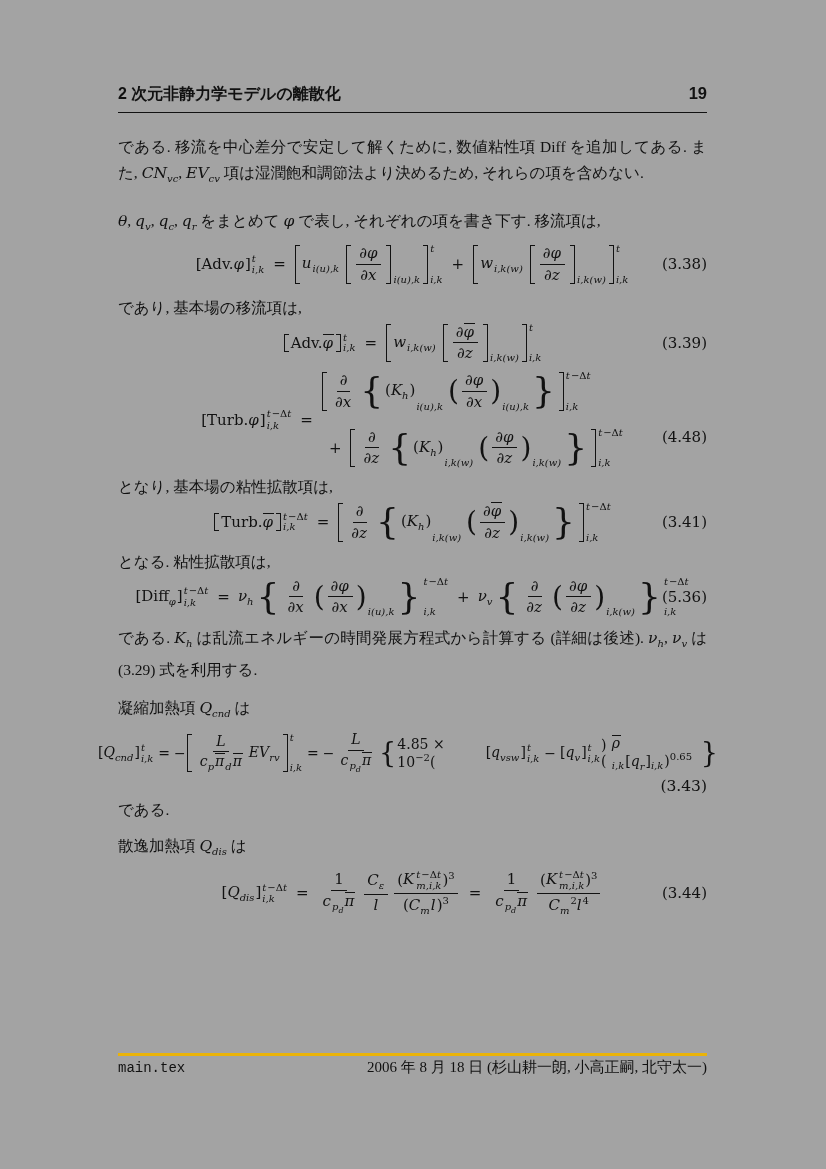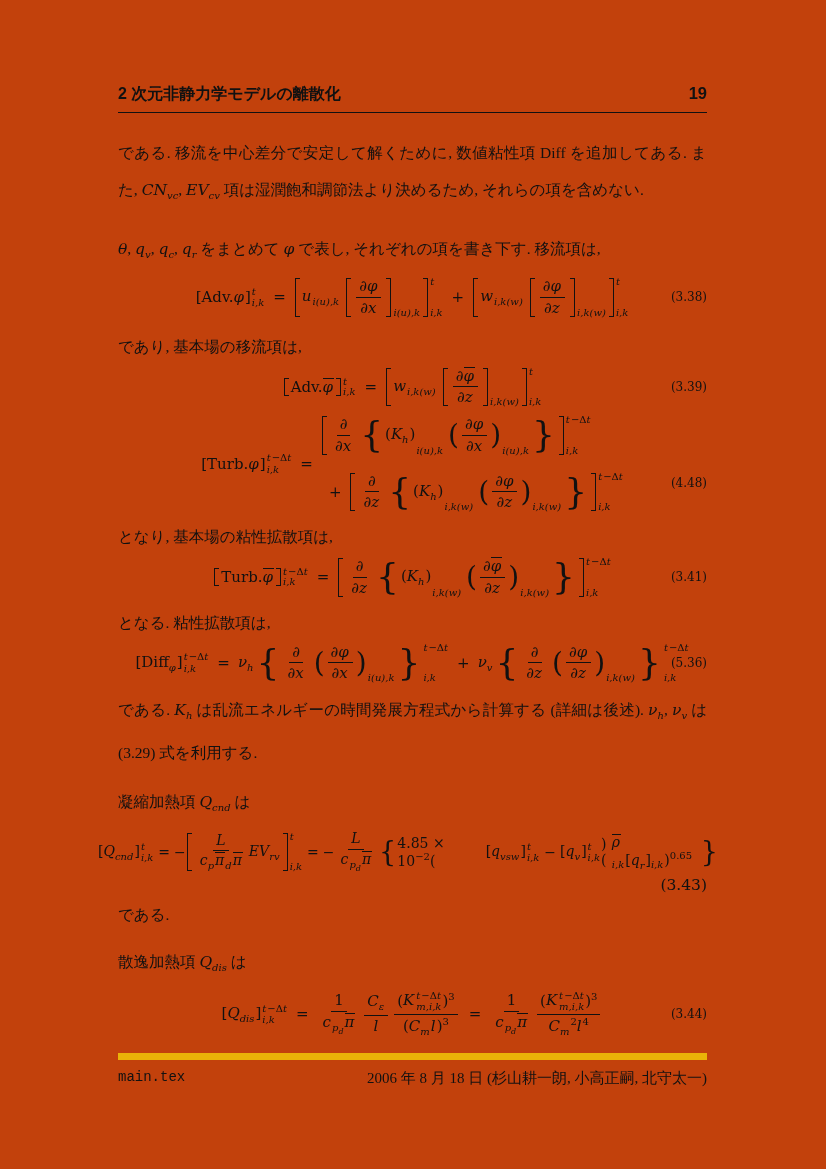--- a/index.html
+++ b/index.html
@@ -1,20 +1,20 @@
 <!DOCTYPE html>
 <html><head>
 <meta charset="utf-8">
 <title>Document</title>
 <style>
   html,body{margin:0;padding:0;background:#e8e8e8;}
   .page{
     position:relative;
     width:826px;height:1169px;
-    background:#c2410c;
+    background:#a3a3a3;
     margin:0 auto;
     font-family:"Liberation Serif","DejaVu Serif",serif;
     color:#111;
     overflow:hidden;
     box-sizing:border-box;
   }
   
   .hdr{
     position:absolute;left:118px;right:119px;top:84px;
     display:flex;justify-content:space-between;align-items:baseline;
@@ -22,44 +22,44 @@
     padding-bottom:7px;
     font-family:"Liberation Sans","DejaVu Sans",sans-serif;
     font-size:16px;font-weight:600;
   }
   .hdr-right{display:flex;align-items:baseline;gap:18px;}
   .hdr-chap{display:flex;gap:14px;}
   .hdr-page{font-family:Liberation Sans, sans-serif;font-weight:700;font-size:16.5px;}
   
   .ftr{
     position:absolute;left:118px;right:119px;top:1053px;
-    border-top:7px solid #eab308;
-    padding-top:9px;
-    display:flex;justify-content:space-between;align-items:flex-start;
+    border-top:3px solid #eab308;
+    padding-top:2px;
+    display:flex;justify-content:space-between;align-items:center;
     font-size:15px;
   }
   .ftr-file{font-family:"Liberation Mono","DejaVu Sans Mono",monospace;font-size:14px;}
   
   .content{position:absolute;left:118px;right:119px;top:134px;}
   .para{
     margin:0;
-    font-size:15.5px;line-height:37px;
+    font-size:15.5px;line-height:26px;
     text-align:justify;
   }
   .para i{font-family:"DejaVu Serif",serif;font-style:italic;}
   .para sub{font-size:10px;}
   
   .eq{
     position:relative;
     display:flex;justify-content:center;align-items:center;
     font-family:"DejaVu Serif",serif;
     font-size:15px;
   }
   .eqbody{display:inline-flex;align-items:center;}
-  .eqnum{position:absolute;right:0;top:50%;transform:translateY(-50%);font-size:12px;}
+  .eqnum{position:absolute;right:0;top:50%;transform:translateY(-50%);font-size:15px;}
   .eq i{font-family:"DejaVu Serif",serif;font-style:italic;font-weight:normal;padding-right:1px;}
   .eq sub{font-size:10px;}
   .eq sub sub{font-size:8px;}
   .eq sup{font-size:10px;}
   .g{display:inline-flex;align-items:center;}
   .o{padding:0 8px;}
   .o2{padding:0 4px;}
   .lb,.rb{align-self:stretch;width:4px;flex:none;}
   .lb{border:1px solid #111;border-right:0;margin:1px 2px 1px 1px;}
   .rb{border:1px solid #111;border-left:0;margin:1px 1px 1px 2px;}

